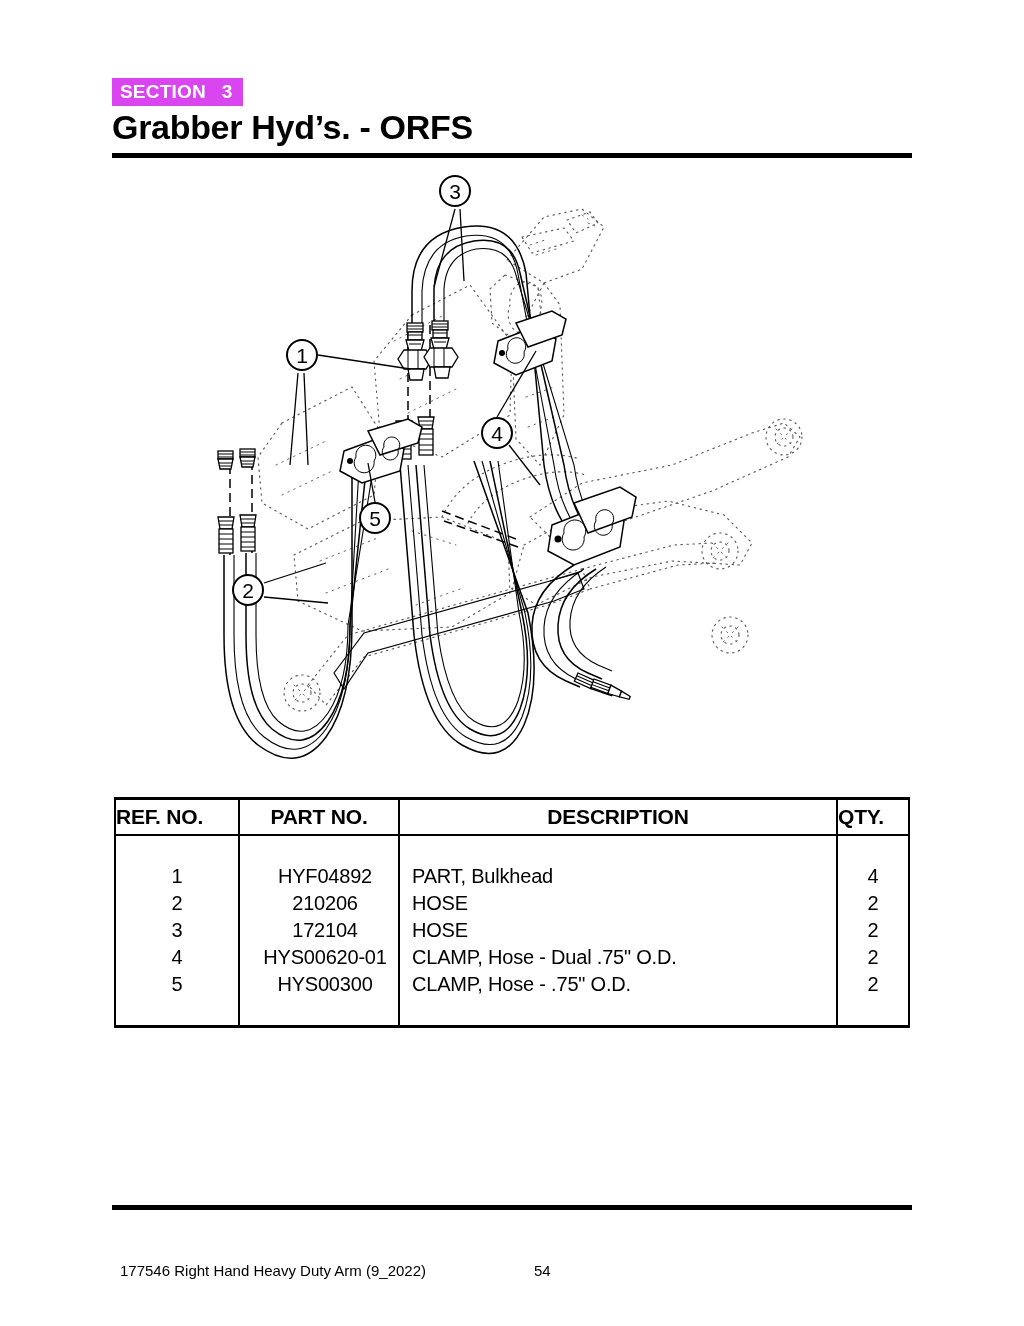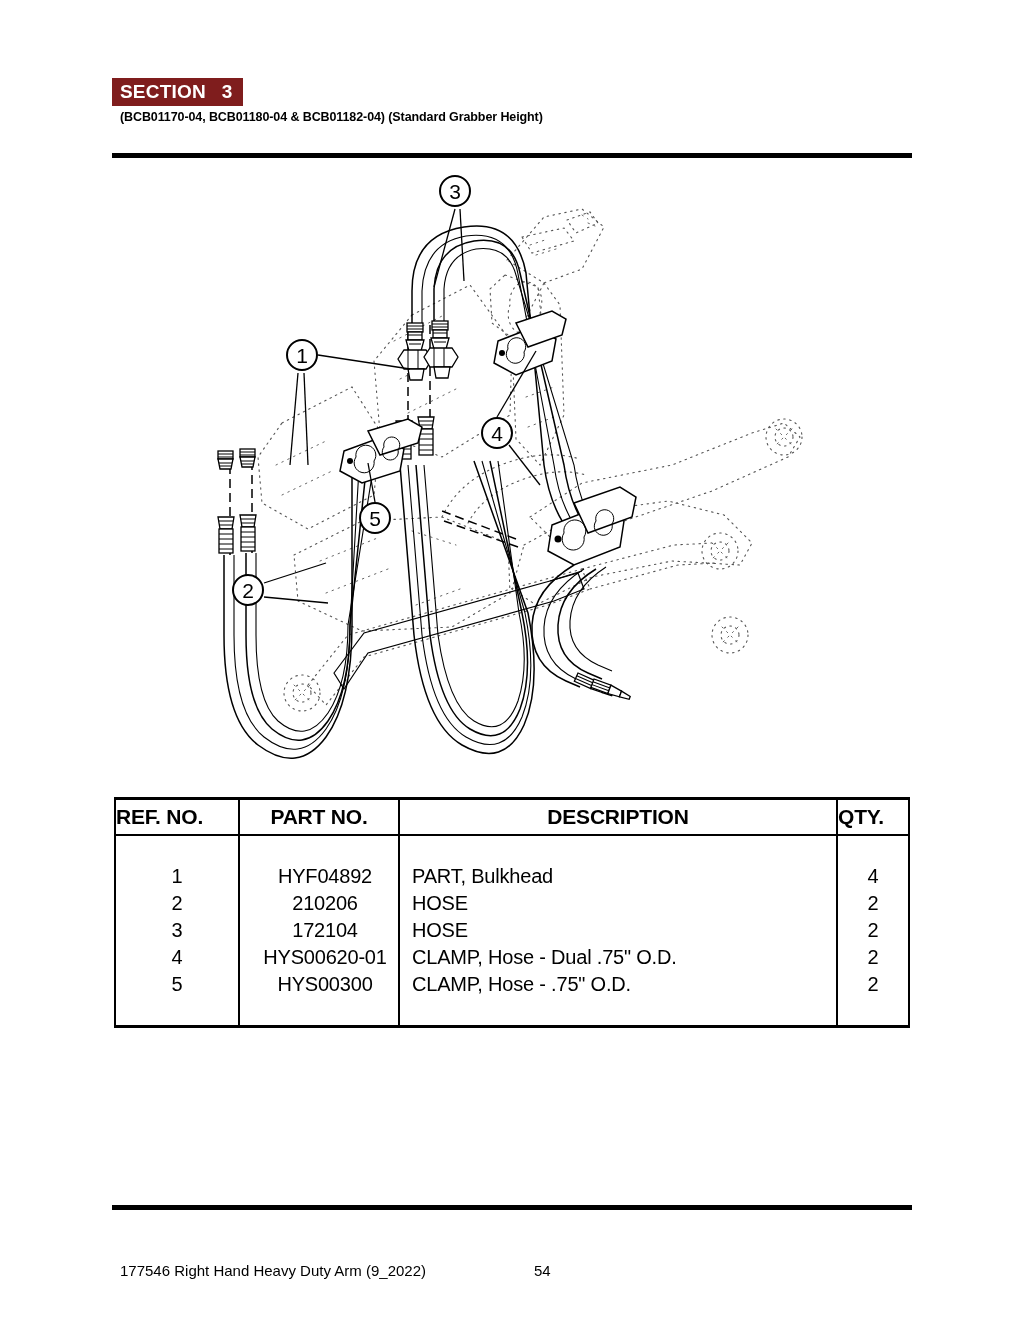--- a/index.html
+++ b/index.html
@@ -24,21 +24,21 @@
 
   
   .header {
     position: absolute;
     left: 112px;
     top: 78px;
     width: 800px;
   }
   .section-badge {
     display: inline-block;
-    background: #7f1d1d;
+    background: #d946ef;
     color: #ffffff;
     font-weight: bold;
     font-size: 19px;
     letter-spacing: 0.2px;
     padding: 4px 10px 5px 8px;
     line-height: 1;
   }
   .section-badge .sec-word { margin-right: 16px; }
 
   .title-row {
@@ -143,21 +143,21 @@
 </head>
 <body>
 
 <div class="page">
 
   <div class="header">
     <div class="section-badge">
       <span class="sec-word">SECTION</span><span>3</span>
     </div>
     <div class="title-row">
-      <span class="title-sub">(BCB01170-04, BCB01180-04 &amp; BCB01182-04) (Standard Grabber Height)</span>
+      <span class="title-main">Grabber Hyd’s. - ORFS</span>
     </div>
   </div>
 
   <div class="rule-thick rule-top"></div>
 
   <div class="diagram">
     <svg viewBox="0 0 800 620" xmlns="http://www.w3.org/2000/svg">
       <defs>
         <style>
           .hose   { fill:none; stroke:#000; stroke-width:1.5; }

